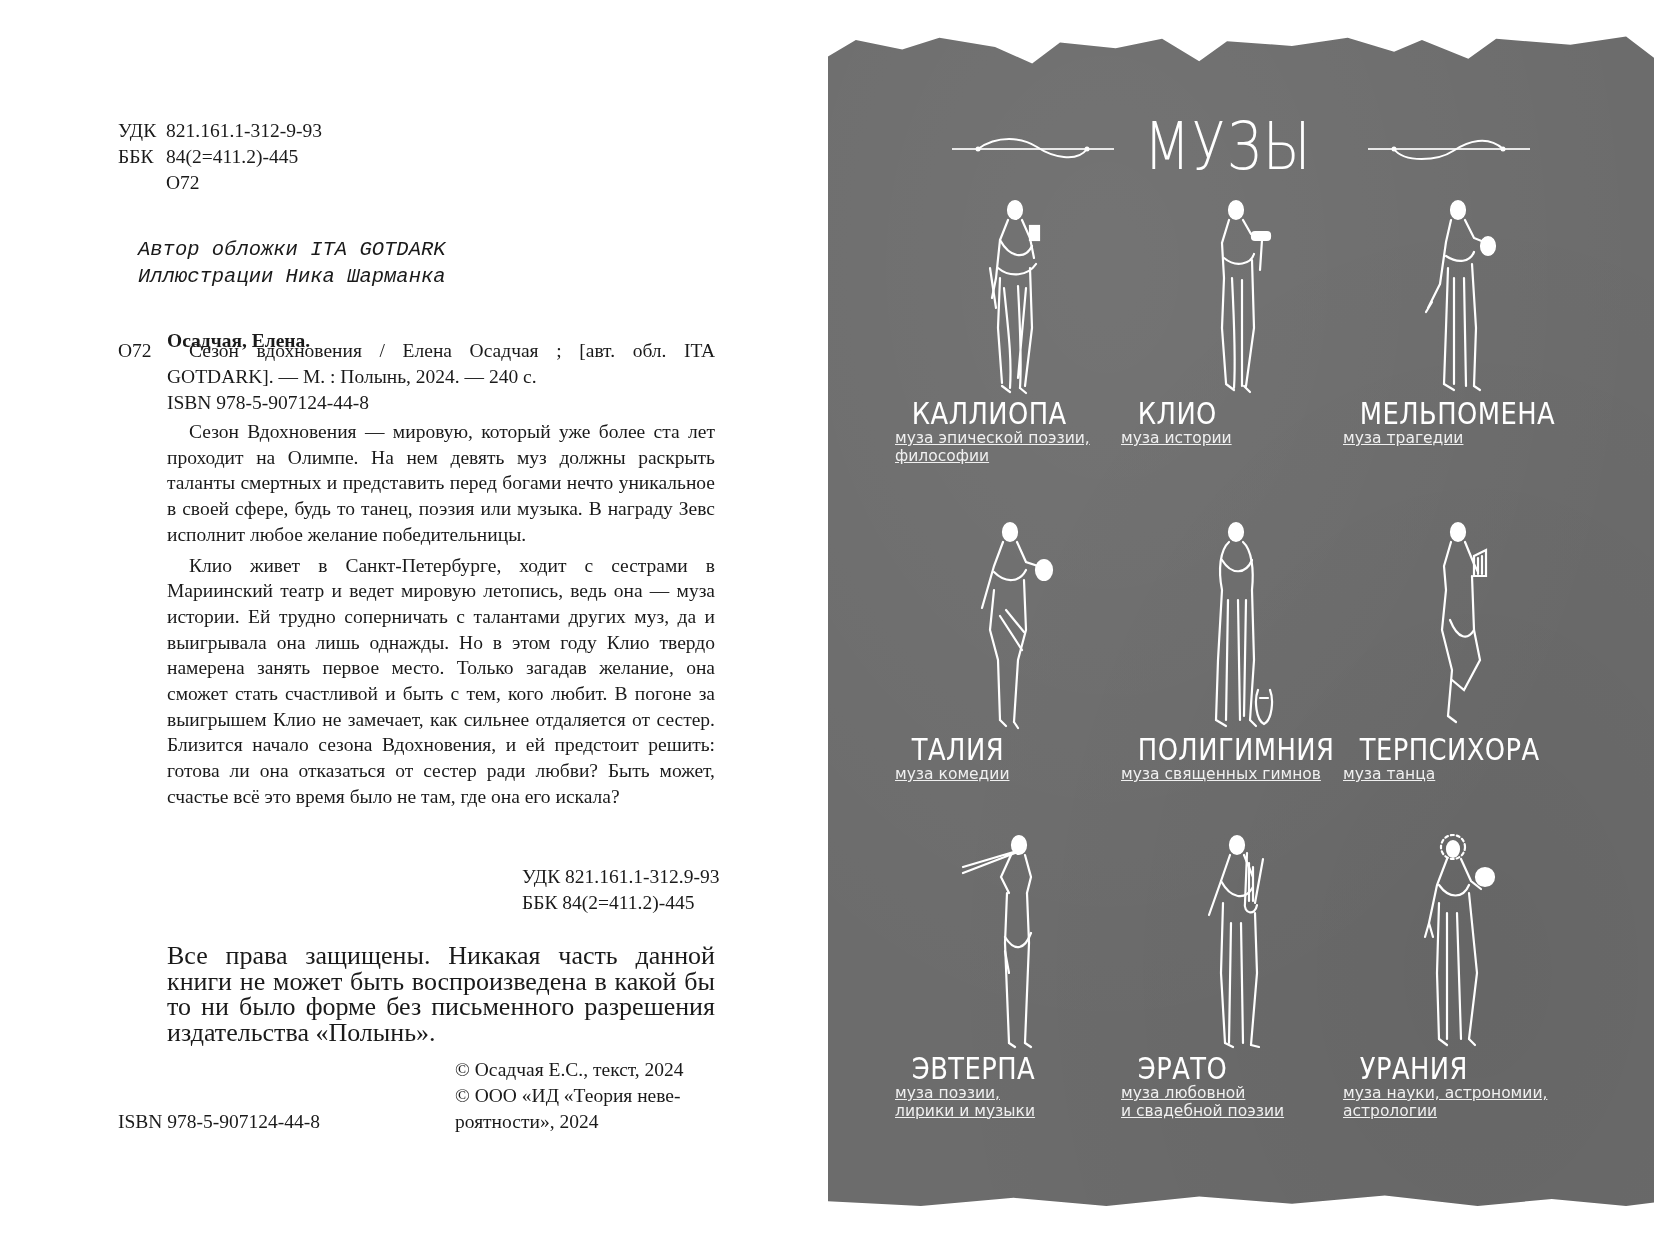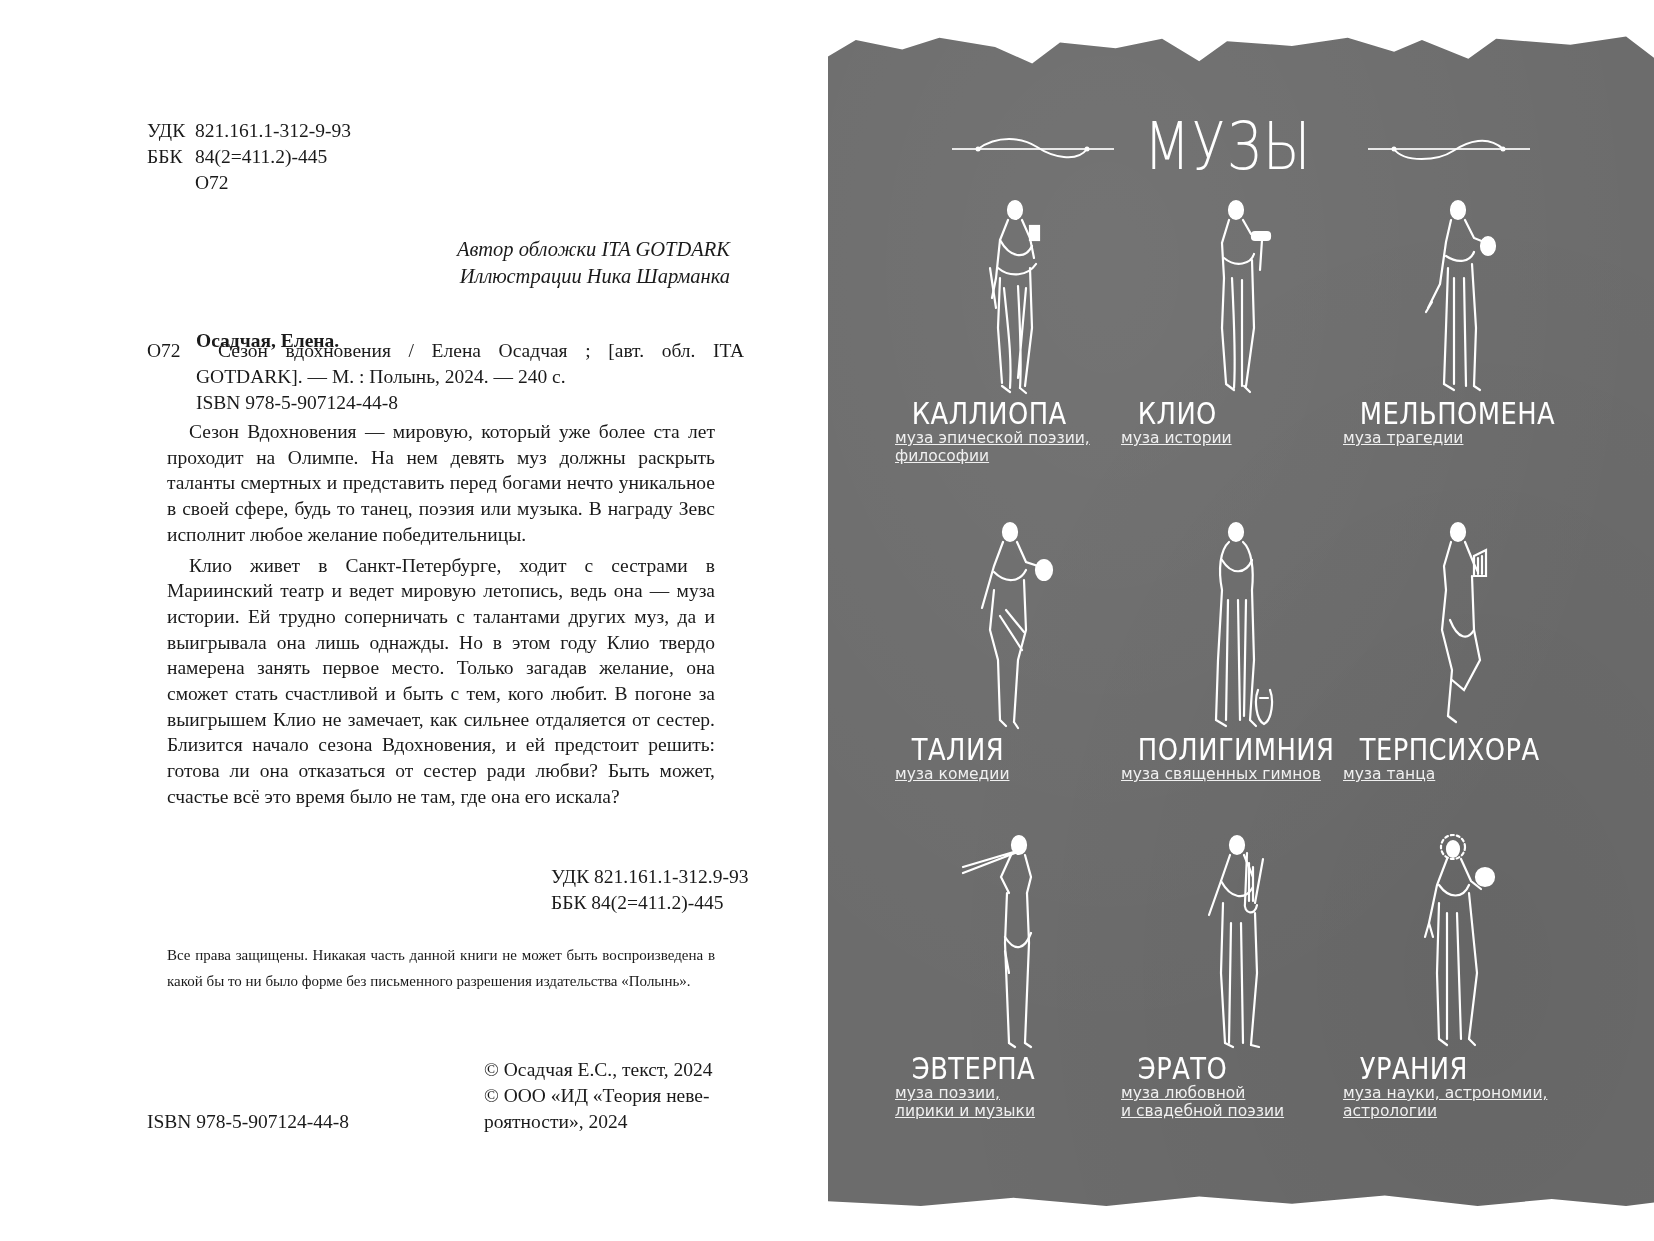--- a/index.html
+++ b/index.html
@@ -2,23 +2,23 @@
 <html><head>
   <meta charset="utf-8">
   <style>
     html, body { margin: 0; padding: 0; }
     body {
       width: 1654px; height: 1241px; background: #ffffff; position: relative; overflow: hidden;
       font-family: "Liberation Serif", "DejaVu Serif", serif; color: #1a1a1a;
     }
     .page-left { position: absolute; left: 0; top: 0; width: 800px; height: 1241px; }
     .abs { position: absolute; white-space: nowrap; }
-    .txt { font-size: 19.5px; line-height: 25.4px; margin-left: 29px; }
+    .txt { font-size: 19.5px; line-height: 25.4px; }
     .lbl { display: inline-block; width: 48px; }
-    .italic { font-style: italic; font-size: 20.5px; line-height: 27px; text-align: right; width: 600px; left: 130px; }
+    .italic { font-style: italic; font-size: 20.5px; line-height: 27px; text-align: left; width: 600px; left: 138px; font-family: Liberation Mono, monospace; }
     .bold { font-weight: bold; }
     .para { position: absolute; left: 167px; width: 548px; font-size: 19.5px; line-height: 25.7px; text-align: justify; }
     .para p { margin: 0; text-indent: 22px; }
     .para p + p { margin-top: 5px; }
 
     
     .panel {
       position: absolute; left: 828px; top: 33px; width: 928px; height: 1173px;
       background:
         radial-gradient(ellipse at 30% 20%, rgba(255,255,255,0.05), transparent 60%),
@@ -65,21 +65,21 @@
   <div class="abs txt" style="left:167px; top:390px;">ISBN 978-5-907124-44-8</div>
 
   <div class="para" style="top:419px;">
     <p>Сезон Вдохновения — мировую, который уже более ста лет проходит на Олимпе. На нем девять муз должны раскрыть таланты смертных и представить перед богами нечто уникальное в своей сфере, будь то танец, поэзия или музыка. В награду Зевс исполнит любое желание победительницы.</p>
     <p>Клио живет в Санкт-Петербурге, ходит с сестрами в Мариинский театр и ведет мировую летопись, ведь она — муза истории. Ей трудно соперничать с талантами других муз, да и выигрывала она лишь однажды. Но в этом году Клио твердо намерена занять первое место. Только загадав желание, она сможет стать счастливой и быть с тем, кого любит. В погоне за выигрышем Клио не замечает, как сильнее отдаляется от сестер. Близится начало сезона Вдохновения, и ей предстоит решить: готова ли она отказаться от сестер ради любви? Быть может, счастье всё это время было не там, где она его искала?</p>
   </div>
 
   <div class="abs txt" style="left:522px; top:864px;">УДК  821.161.1-312.9-93</div>
   <div class="abs txt" style="left:522px; top:890px;">ББК  84(2=411.2)-445</div>
 
-  <div class="para" style="top:943px; font-size:15px;">
+  <div class="para" style="top:943px; font-size:26px;">
     <p style="text-indent:0">Все права защищены. Никакая часть данной книги не может быть воспроизведена в какой бы то ни было форме без письменного разрешения издательства «Полынь».</p>
   </div>
 
   <div class="abs txt" style="left:455px; top:1057px;">©  Осадчая Е.С., текст, 2024</div>
   <div class="abs txt" style="left:455px; top:1083px;">©  ООО «ИД «Теория неве-</div>
   <div class="abs txt" style="left:455px; top:1109px;">роятности», 2024</div>
 
   <div class="abs txt" style="left:118px; top:1109px;">ISBN 978-5-907124-44-8</div>
 </div>
 

